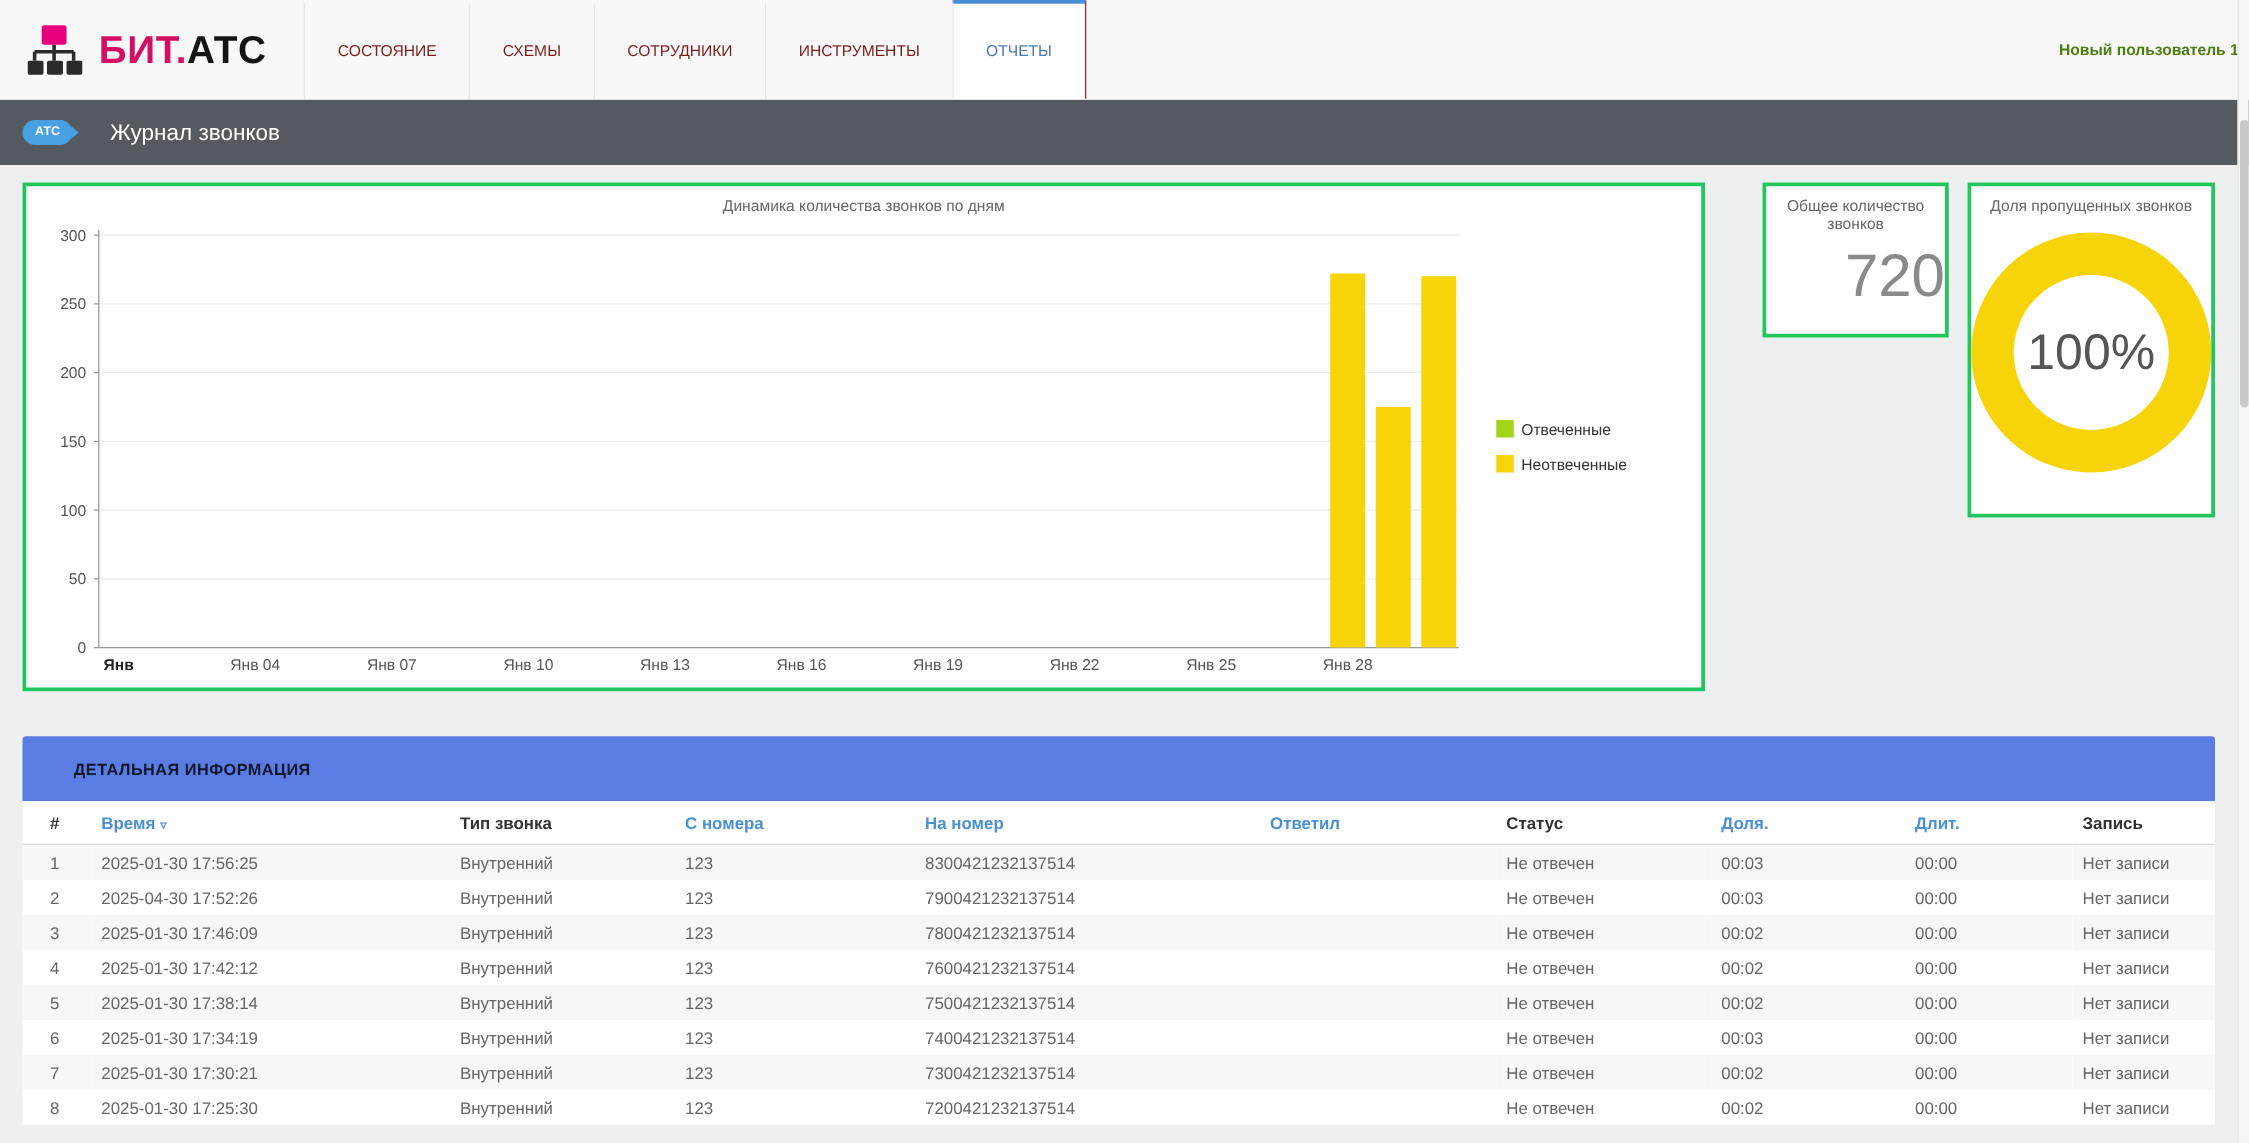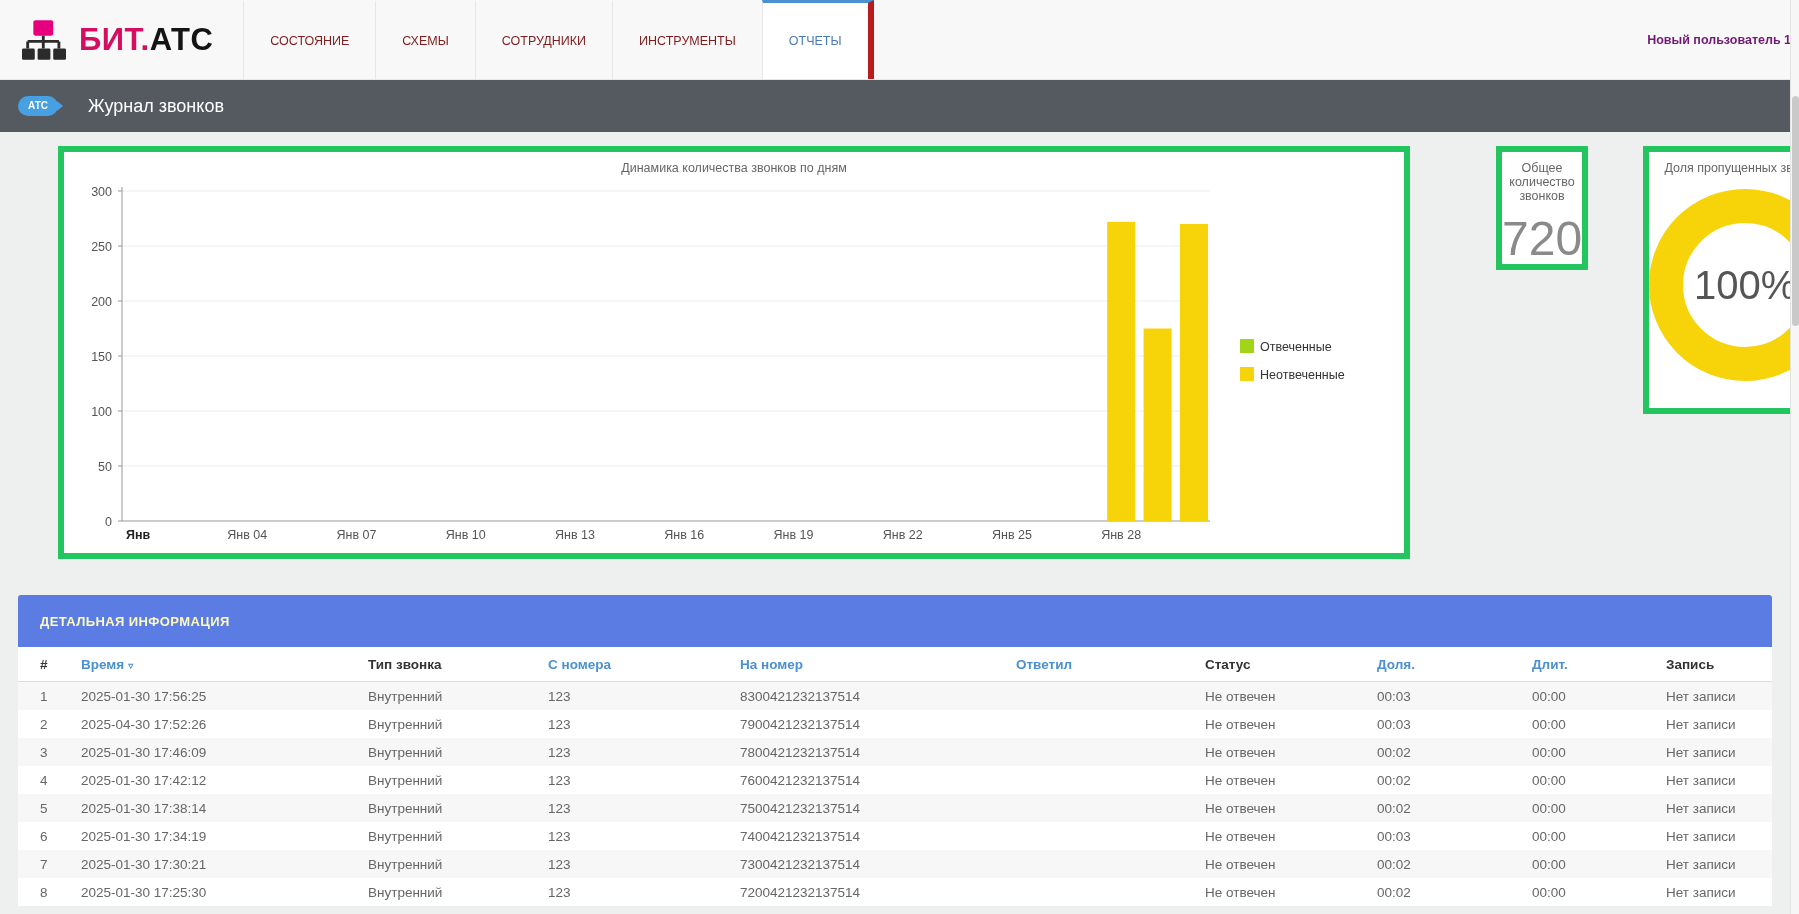--- a/index.html
+++ b/index.html
@@ -12,56 +12,56 @@
 
   
   .navbar { height:80px; background:#f8f8f8; border-bottom:1px solid #e7e7e7; display:flex; align-items:stretch; }
   .brand { display:flex; align-items:center; gap:13px; padding:0 30px 0 22px; }
   .brand-text { font-size:31px; font-weight:700; letter-spacing:.5px; white-space:nowrap; }
   .brand-pink { color:#d40f62; }
   .brand-dark { color:#141414; }
   .tabs { display:flex; align-items:stretch; }
   .tab { display:flex; align-items:center; padding:0 26px; font-size:12.5px; color:#7f1d1d;
          border-left:1px solid #e7e7e7; border-top:3px solid transparent; cursor:pointer; }
-  .tab:last-child { border-right:6px solid #b91c1c; }
+  .tab:last-child { border-right:1px solid #b91c1c; }
   .tab.active { background:#fff; border-top:3px solid #4a90d2; color:#4a7ab5; }
   .user { margin-left:auto; display:flex; align-items:center; padding-right:8px;
-          font-size:12.5px; font-weight:700; color:#701a75; white-space:nowrap; cursor:pointer; }
+          font-size:12.5px; font-weight:700; color:#4d7c0f; white-space:nowrap; cursor:pointer; }
 
   
   .subheader { height:52px; background:#545a60; display:flex; align-items:center; gap:18px; padding:0 18px; }
   .badge-atc { position:relative; background:#46a0e2; color:#fff; font-size:10px; font-weight:700;
                padding:5px 10px; border-radius:10px; line-height:1; }
   .badge-atc::after { content:""; position:absolute; right:-5px; top:50%; transform:translateY(-50%);
                       border-left:6px solid #46a0e2; border-top:5px solid transparent; border-bottom:5px solid transparent; }
   .page-title { color:#fff; font-size:18px; font-weight:400; margin:12px; }
 
   
   main { padding:14px 27px 0 18px; }
   .row-top { display:flex; gap:46px; }
-  .card { background:#fff; border:6px solid #22c55e;margin-left:40px; }
+  .card { background:#fff; border:3px solid #22c55e; }
   .chart-card { width:1358px; }
   .chart-title, .card-title { text-align:center; font-size:12.5px; color:#666; padding-top:9px; }
   #chart { display:block; width:1340px; height:378px; margin:0 auto; }
   .tick { font-size:12.5px; fill:#555; }
   .tick-bold { font-size:12.5px; fill:#222; font-weight:700; }
   .legend-t { font-size:12.5px; fill:#333; }
 
   .side-col { width:374px; display:flex; flex-direction:row; gap:15px; }
   .stat-card { height:124px; }
   .stat-number { text-align:right; font-size:48px; color:#8a8a8a; margin-top:8px; }
   .donut-card { height:268px; }
   .donut { width:192px; height:192px; border-radius:50%; margin:14px auto 0;
            display:flex; align-items:center; justify-content:center;
            font-size:40px; color:#555; border:34px solid #f7d409; }
 
   
   .table-section { margin-top:36px; }
   .table-header { height:52px; background:#5b7ce2; border-radius:3px 3px 0 0; display:flex; align-items:center;
-                  padding-left:22px; color:#fef9c3; font-size:13px; font-weight:700; letter-spacing:.4px; }
+                  padding-left:41px; color:#0f172a; font-size:13px; font-weight:700; letter-spacing:.4px; }
   table { width:100%; border-collapse:collapse; background:#fff; table-layout:fixed; font-size:13.5px; }
   thead th { text-align:left; padding:10px 8px 9px; color:#333; font-weight:700; border-bottom:1px solid #ddd; white-space:nowrap; }
   thead th.sortable { color:#4a90d2; cursor:pointer; }
   th:first-child, td:first-child { padding-left:22px; }
   tbody td { padding:7px 8px 6px; color:#666; white-space:nowrap; overflow:hidden; }
   tbody tr:nth-child(odd) { background:#f7f7f7; }
   .caret { font-size:10px; margin-left:4px; color:#4a90d2; }
   col.c1{width:55px} col.c2{width:287px} col.c3{width:180px} col.c4{width:192px} col.c5{width:276px}
   col.c6{width:189px} col.c7{width:172px} col.c8{width:155px} col.c9{width:134px} col.c10{width:auto}
 

